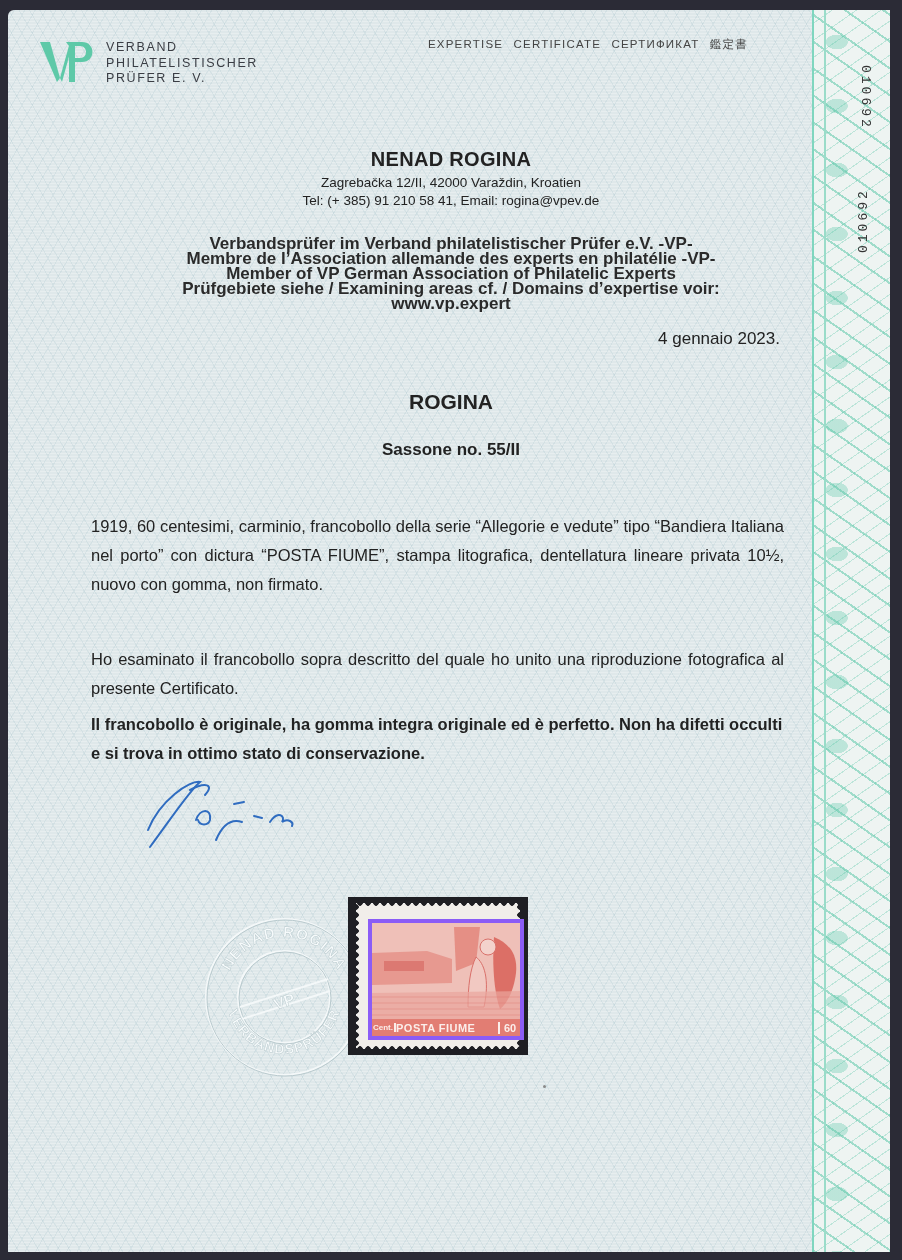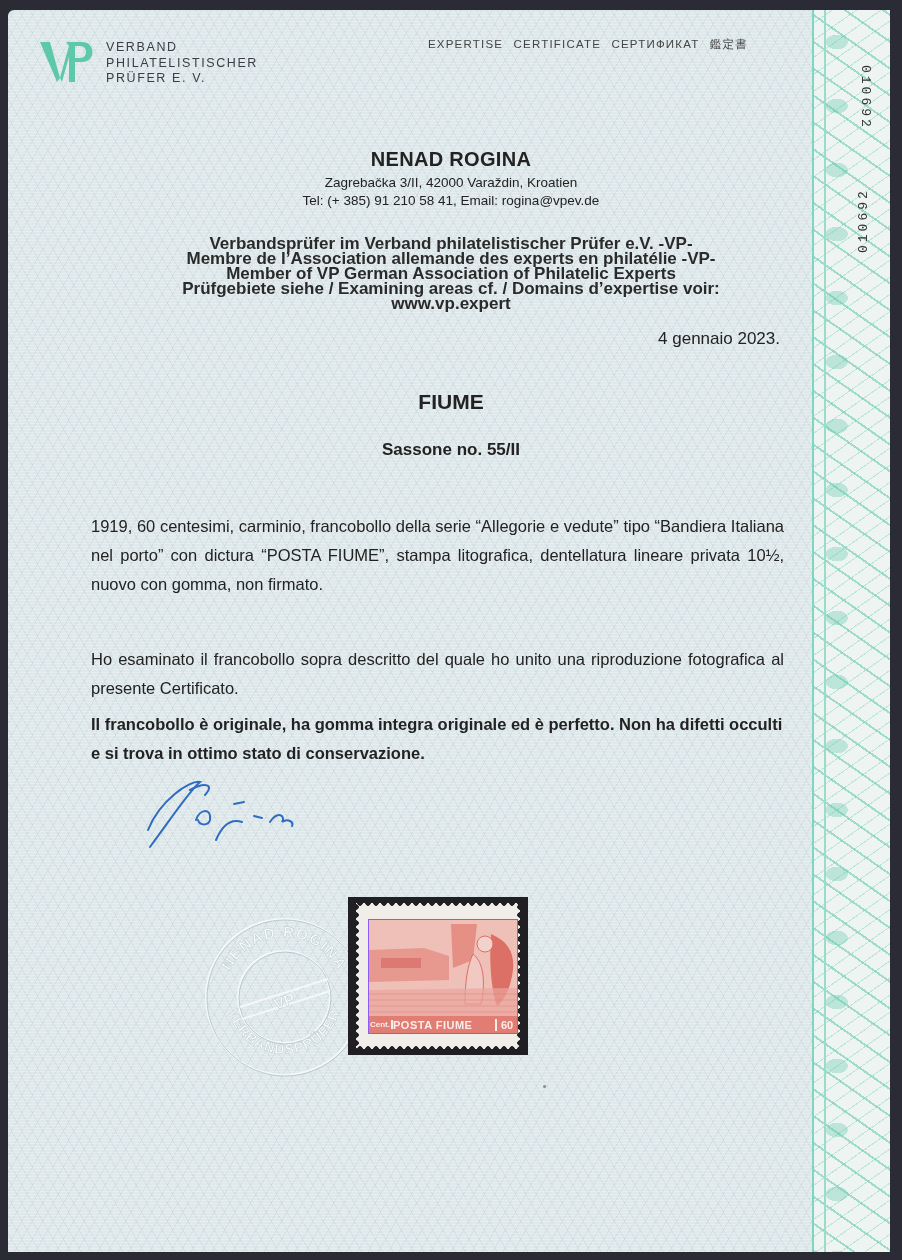--- a/index.html
+++ b/index.html
@@ -72,21 +72,21 @@
   .stamp-perf {
     position:absolute; inset:0;
     background:
       radial-gradient(circle at 50% 0, #1f1f24 2.5px, transparent 3px) 0 0/8px 8px repeat-x,
       radial-gradient(circle at 50% 100%, #1f1f24 2.5px, transparent 3px) 0 100%/8px 8px repeat-x,
       radial-gradient(circle at 0 50%, #1f1f24 2.5px, transparent 3px) 0 0/8px 8px repeat-y,
       radial-gradient(circle at 100% 50%, #1f1f24 2.5px, transparent 3px) 100% 0/8px 8px repeat-y;
   }
   .stamp-design {
     position:absolute; left:12px; top:16px; width:148px; height:113px;
-    background:#ecb3ab; border:1px solid #8b5cf6;text-decoration:underline;
+    background:#ecb3ab; border:4px solid #8b5cf6;text-decoration:underline;
   }
   .stamp-scene { position:absolute; left:0; top:0; width:148px; height:96px; }
   .stamp-banner {
     position:absolute; left:0; bottom:0; width:148px; height:17px; background:#e27d73;
     display:flex; align-items:center; color:#fbeeea; font-weight:bold; font-size:11px;
   }
   .stamp-banner .cent { width:22px; text-align:center; font-size:8px; border-right:2px solid #fbeeea; }
   .stamp-banner .legend { flex:1; text-align:left; letter-spacing:0.5px; }
   .stamp-banner .value { width:20px; text-align:center; border-left:2px solid #fbeeea; }
   .speck { position:absolute; left:543px; top:1085px; width:3px; height:3px; background:#8a8a8a; border-radius:50%; }
@@ -110,34 +110,34 @@
 </svg>
 <div class="org">
   <div>VERBAND</div>
   <div>PHILATELISTISCHER</div>
   <div>PRÜFER E. V.</div>
 </div>
 <div class="header-title">EXPERTISE  CERTIFICATE  СЕРТИФИКАТ  鑑定書</div>
 
 <div class="center expert-name">NENAD ROGINA</div>
 <div class="center addr">
-  <div>Zagrebačka 3/II, 42000 Varaždin, Kroatien</div>
+  <div>Zagrebačka 12/II, 42000 Varaždin, Kroatien</div>
   <div>Tel: (+ 385) 91 210 58 41, Email: rogina@vpev.de</div>
 </div>
 <div class="center membership">
   <div>Verbandsprüfer im Verband philatelistischer Prüfer e.V. -VP-</div>
   <div>Membre de l’Association allemande des experts en philatélie -VP-</div>
   <div>Member of VP German Association of Philatelic Experts</div>
   <div>Prüfgebiete siehe / Examining areas cf. / Domains d’expertise voir:</div>
   <div>www.vp.expert</div>
 </div>
 
 <div class="date">4 gennaio 2023.</div>
 
-<div class="center country">FIUME</div>
+<div class="center country">ROGINA</div>
 <div class="center catalog">Sassone no. 55/II</div>
 
 <div class="para p1">1919, 60 centesimi, carminio, francobollo della serie “Allegorie e vedute” tipo “Bandiera Italiana nel porto” con dictura “POSTA FIUME”, stampa litografica, dentellatura lineare privata 10½, nuovo con gomma, non firmato.</div>
 <div class="para p2">Ho esaminato il francobollo sopra descritto del quale ho unito una riproduzione fotografica al presente Certificato.</div>
 <div class="para p3">Il francobollo è originale, ha gomma integra originale ed è perfetto.  Non ha difetti occulti e si trova in ottimo stato di conservazione.</div>
 
 <svg class="signature" viewBox="0 0 180 80">
   <g fill="none" stroke="#2f6cc0" stroke-width="2" stroke-linecap="round">
     <path d="M20 77 C40 50 60 20 70 12 C60 10 30 30 18 60"></path>
     <path d="M60 20 C75 12 85 14 75 25"></path>

